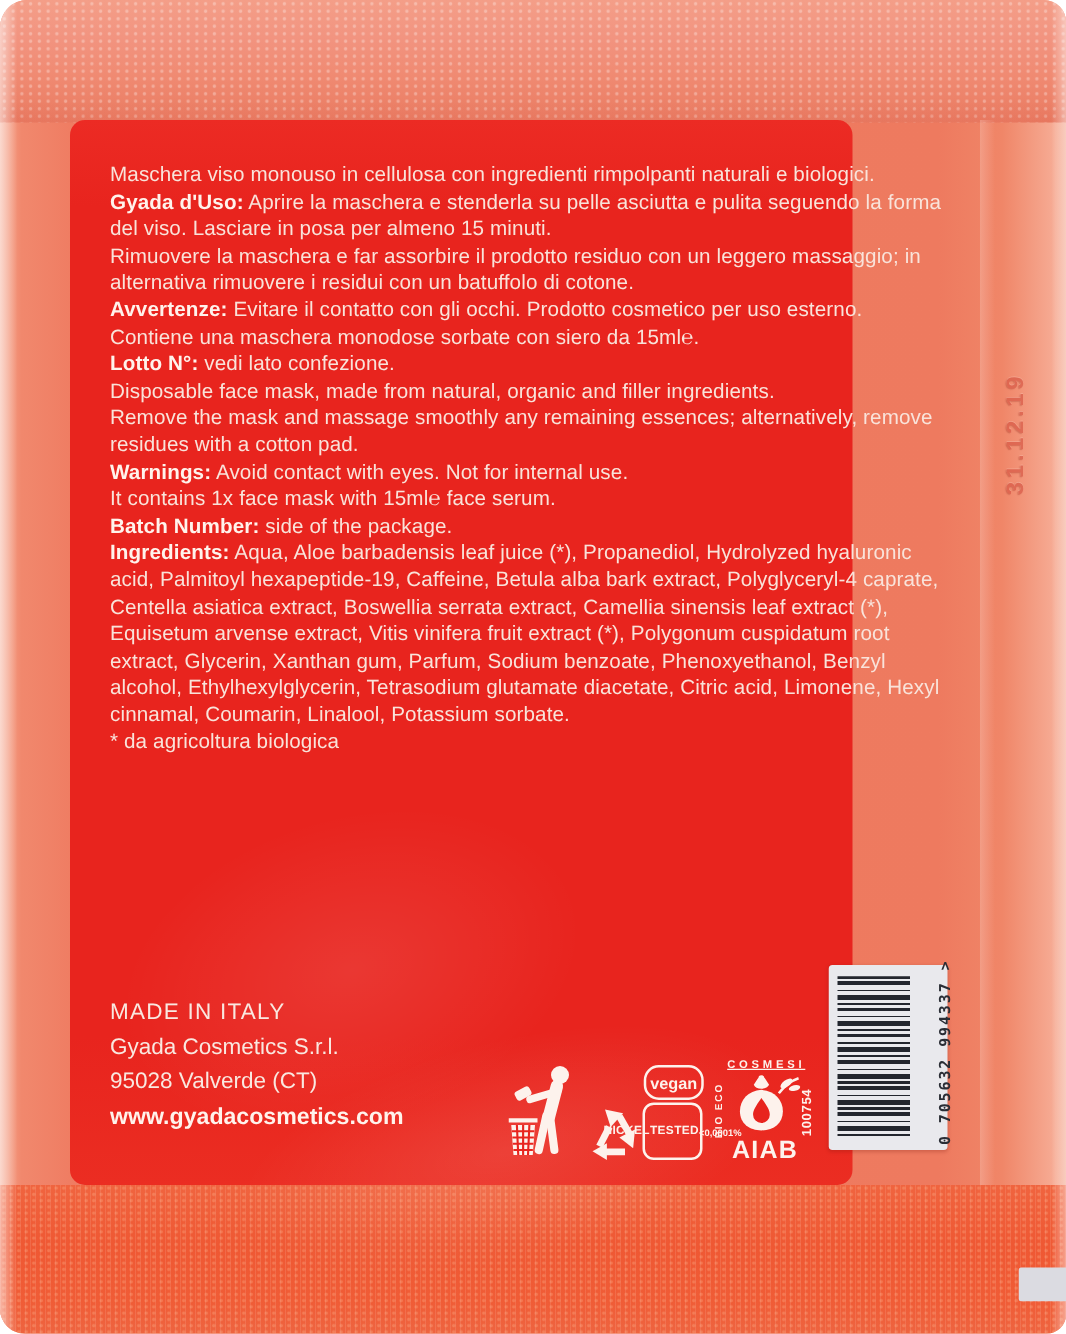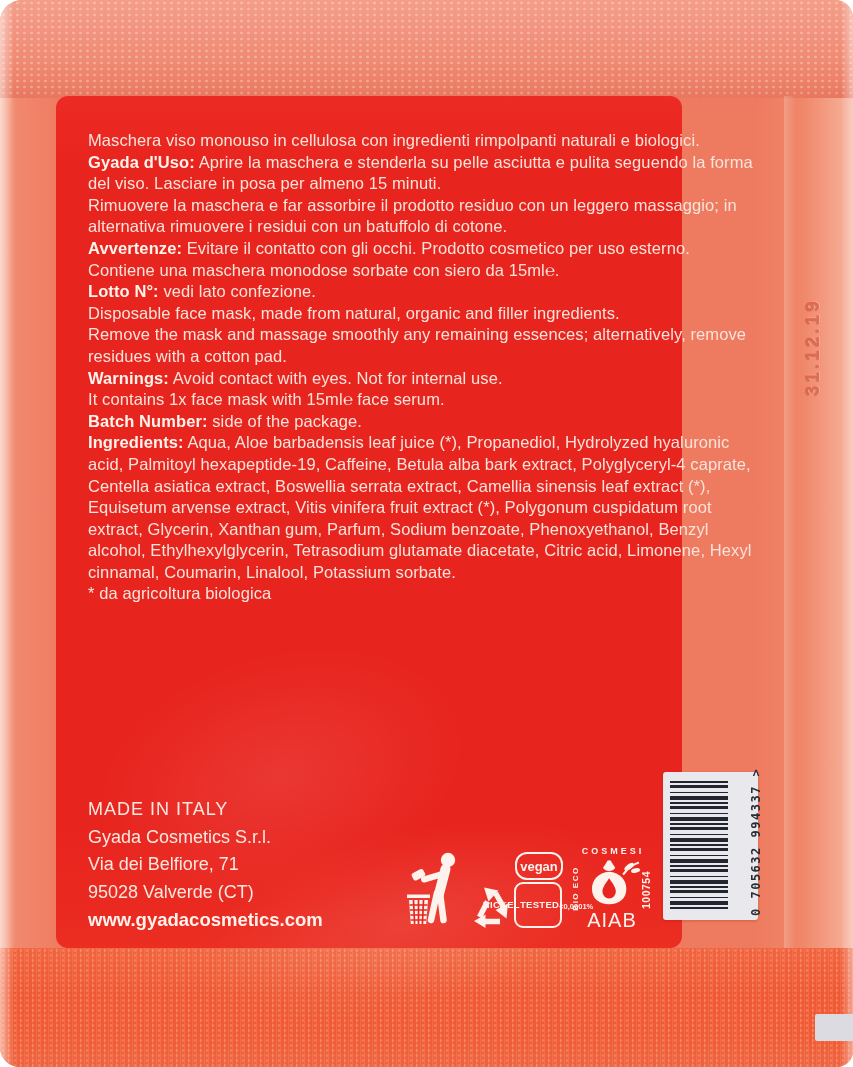--- a/index.html
+++ b/index.html
@@ -49,26 +49,26 @@
   .mark{position:absolute;color:#fdf2ec;}
   .tidyman{left:350px;top:756px;width:64px;height:74px;}
   .recycle{left:412px;top:784px;width:46px;height:46px;}
   .badge-vegan{left:459px;top:756px;width:44px;height:24px;border:2.5px solid #fdf2ec;border-radius:12px;
     display:flex;align-items:center;justify-content:center;font-size:13px;font-weight:700;}
   .badge-nickel{left:458px;top:786px;width:44px;height:42px;border:2.5px solid #fdf2ec;border-radius:9px;
     display:flex;flex-direction:row;align-items:center;justify-content:center;text-align:center;}
   .badge-nickel .n1{font-size:9.5px;font-weight:700;line-height:10.5px;letter-spacing:.3px;}
   .badge-nickel .n2{font-size:7.5px;font-weight:700;margin-top:2px;}
   .badge-aiab{left:512px;top:750px;width:88px;height:86px;}
-  .aiab-top{position:absolute;top:0;left:10px;right:8px;text-align:center;font-size:9px;font-weight:700;letter-spacing:3px;}
+  .aiab-top{position:absolute;top:0;left:10px;right:8px;text-align:center;font-size:9px;font-weight:700;letter-spacing:3px;text-decoration:underline;}
   .aiab-left{position:absolute;left:-21px;top:38px;width:56px;text-align:center;font-size:8px;font-weight:700;letter-spacing:1.5px;
     transform:rotate(-90deg);}
   .aiab-right{position:absolute;right:-16px;top:38px;width:52px;text-align:center;font-size:10.5px;font-weight:700;letter-spacing:.5px;
     transform:rotate(-90deg);}
-  .aiab-bottom{position:absolute;bottom:0;left:14px;right:14px;text-align:center;font-size:20px;font-weight:400;letter-spacing:1px;}
+  .aiab-bottom{position:absolute;bottom:0;left:14px;right:14px;text-align:center;font-size:20px;font-weight:700;letter-spacing:1px;}
   .aiab-art{position:absolute;left:12px;top:11px;width:62px;height:52px;}
   
   .barcode{position:absolute;left:607px;top:676px;width:95px;height:148px;background:#e9e9ed;border-radius:3px;
     box-shadow:0 1px 3px rgba(120,20,10,.25);}
   .bars{position:absolute;left:7px;top:9px;width:58px;height:130px;
     background:repeating-linear-gradient(180deg,
       #23262e 0 2px, rgba(0,0,0,0) 2px 4px,
       #23262e 4px 7px, rgba(0,0,0,0) 7px 11px,
       #23262e 11px 12px, rgba(0,0,0,0) 12px 15px,
       #23262e 15px 19px, rgba(0,0,0,0) 19px 21px);}
@@ -111,21 +111,20 @@
         <p class="g5"><span class="lbl">Warnings:</span><span> Avoid contact with eyes. Not for internal use.</span></p>
         <p class="g5"><span>It contains 1x face mask with 15ml℮ face serum.</span></p>
         <p class="g5"><span class="lbl">Batch Number:</span><span> side of the package.</span></p>
         <p class="g7"><span class="lbl">Ingredients:</span><span> Aqua, Aloe barbadensis leaf juice (*), Propanediol, Hydrolyzed hyaluronic acid, Palmitoyl hexapeptide-19, Caffeine, Betula alba bark extract, Polyglyceryl-4 caprate, Centella asiatica extract, Boswellia serrata extract, Camellia sinensis leaf extract (*), Equisetum arvense extract, Vitis vinifera fruit extract (*), Polygonum cuspidatum root extract, Glycerin, Xanthan gum, Parfum, Sodium benzoate, Phenoxyethanol, Benzyl alcohol, Ethylhexylglycerin, Tetrasodium glutamate diacetate, Citric acid, Limonene, Hexyl cinnamal, Coumarin, Linalool, Potassium sorbate.</span></p>
         <p><span>* da agricoltura biologica</span></p>
       </div>
 
       <div class="address">
         <div class="made">MADE IN ITALY</div>
         <div>Gyada Cosmetics S.r.l.</div>
-        <div>Via dei Belfiore, 71</div>
         <div>95028 Valverde (CT)</div>
         <div class="site">www.gyadacosmetics.com</div>
       </div>
 
       <div class="mark tidyman">
         <svg viewBox="0 0 64 74" width="64" height="74">
           <circle class="ink" cx="42" cy="8" r="7.2"></circle>
           <path class="inkline" d="M39.5,17 L33,42" stroke-width="10" stroke-linecap="round"></path>
           <path class="inkline" d="M40,21 L18,27.5" stroke-width="6" stroke-linecap="round"></path>
           <rect class="ink" x="6" y="19" width="13" height="8" rx="2.5" transform="rotate(-28 12 23)"></rect>

